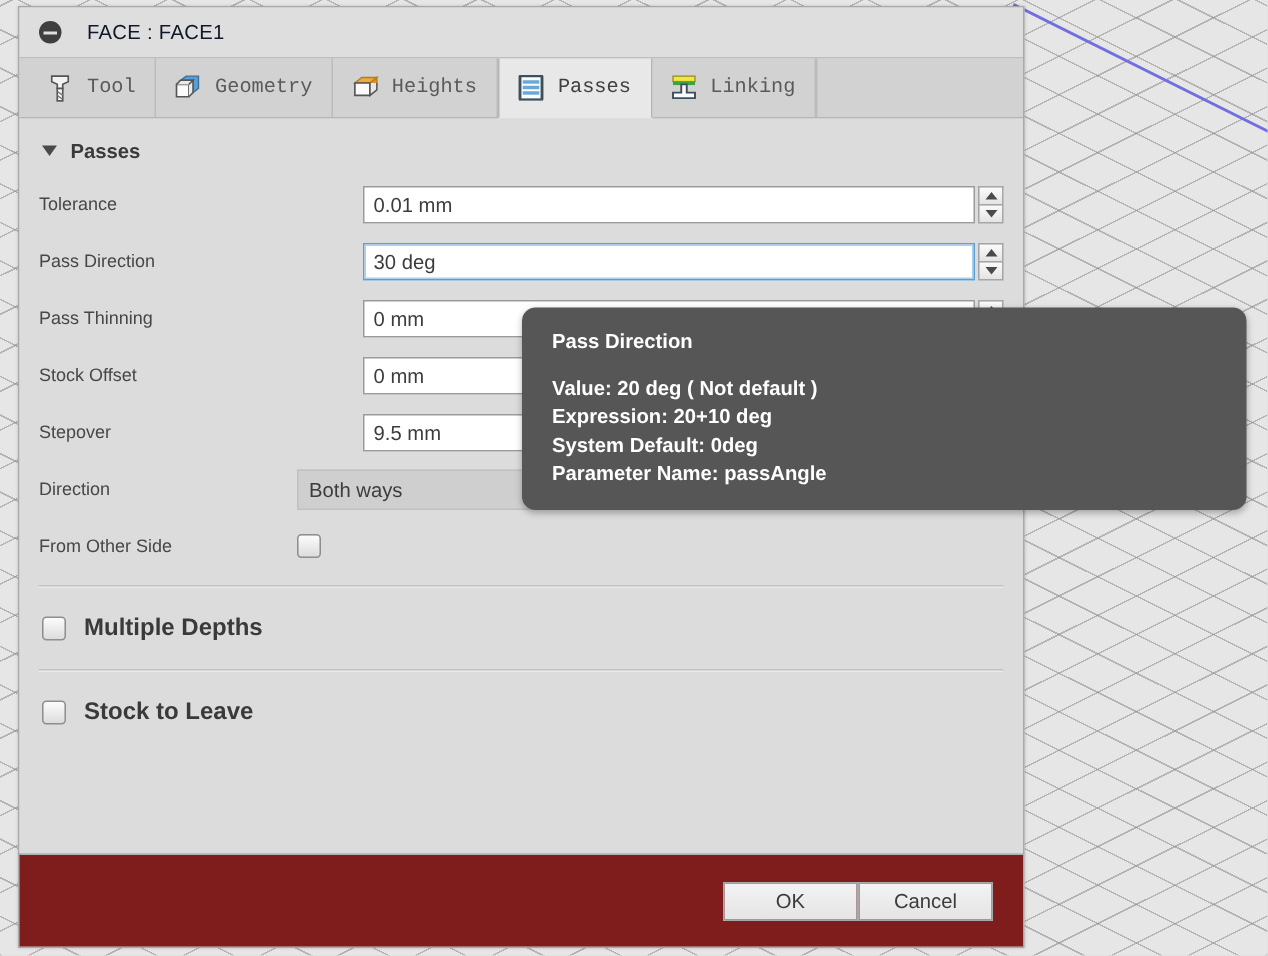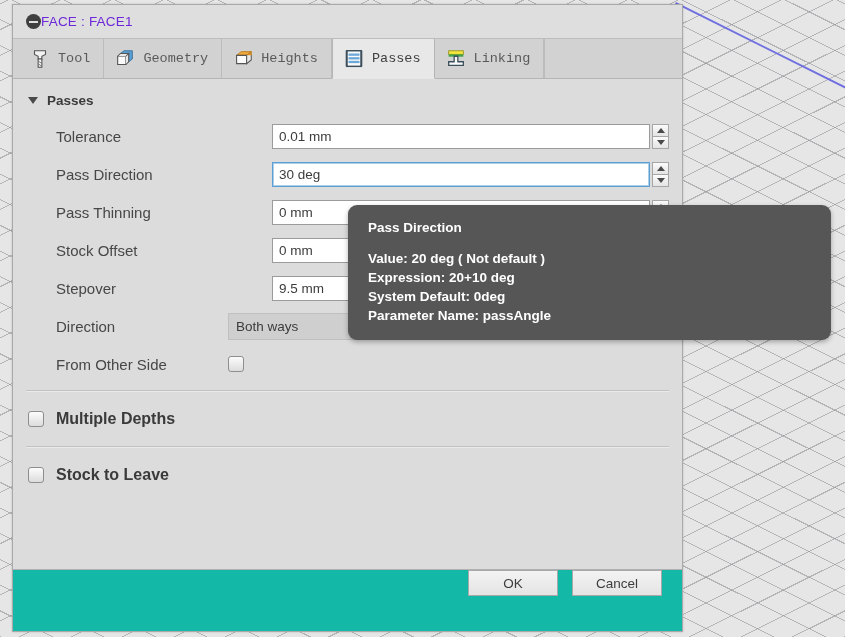--- a/index.html
+++ b/index.html
@@ -77,22 +77,23 @@
     flex: none;
   }
   .collapse-icon::after {
     content: "";
     position: absolute;
     left: 3px; top: 7px;
     width: 9px; height: 2px;
     background: #e0e0e0;
   }
   #title-text {
-    font-size: 13.5px;
-    color: #6d28d9;
+    margin-left: 17px;
+    font-size: 13.5px;
+    color: #0f172a;
     letter-spacing: 0.2px;
   }
 
   
   #tabstrip {
     height: 40px;
     min-height: 40px;
     background: #d2d2d2;
     display: flex;
     align-items: stretch;
@@ -155,23 +156,22 @@
   }
 
   .row {
     display: flex;
     align-items: center;
     height: 38px;
   }
   .row-label {
     width: 172px;
     flex: none;
-    font-size: 15px;
+    font-size: 12px;
     color: #474747;
-    margin-left: 30px;
   }
   .field-wrap {
     flex: 1;
     display: flex;
     align-items: stretch;
     height: 25px;
     max-width: 474px;
   }
   .text-field {
     flex: 1;
@@ -264,27 +264,26 @@
     font-weight: bold;
     font-size: 16px;
     color: #3a3a3a;
     padding-left: 2px;
   }
 
   
   #footer {
     height: 62px;
     min-height: 62px;
-    background: #14b8a6;
+    background: #7f1d1d;
     border-top: 1px solid #b0b0b0;
     display: flex;
-    align-items: flex-start;
+    align-items: center;
     justify-content: flex-end;
     padding-right: 20px;
-    gap: 14px;
     box-sizing: border-box;
   }
   .btn {
     width: 90px;
     height: 26px;
     background: linear-gradient(#f3f3f3, #e4e4e4);
     border: 1px solid #a8a8a8;
     box-sizing: border-box;
     font-size: 13.5px;
     color: #3c3c3c;

